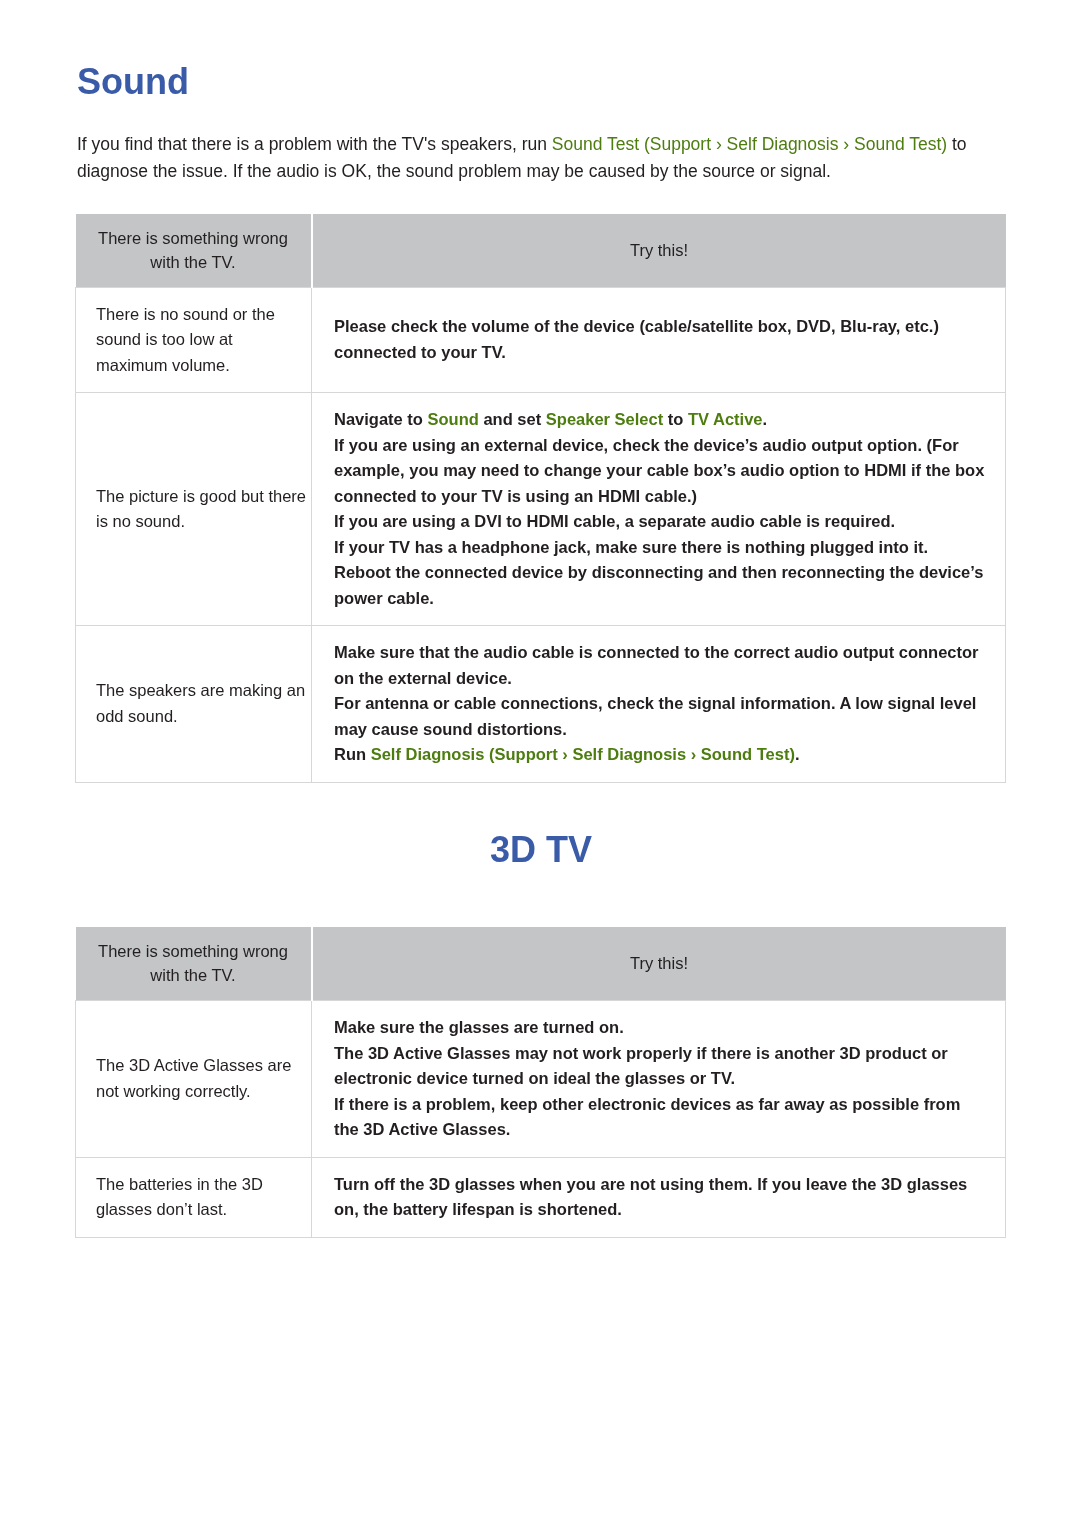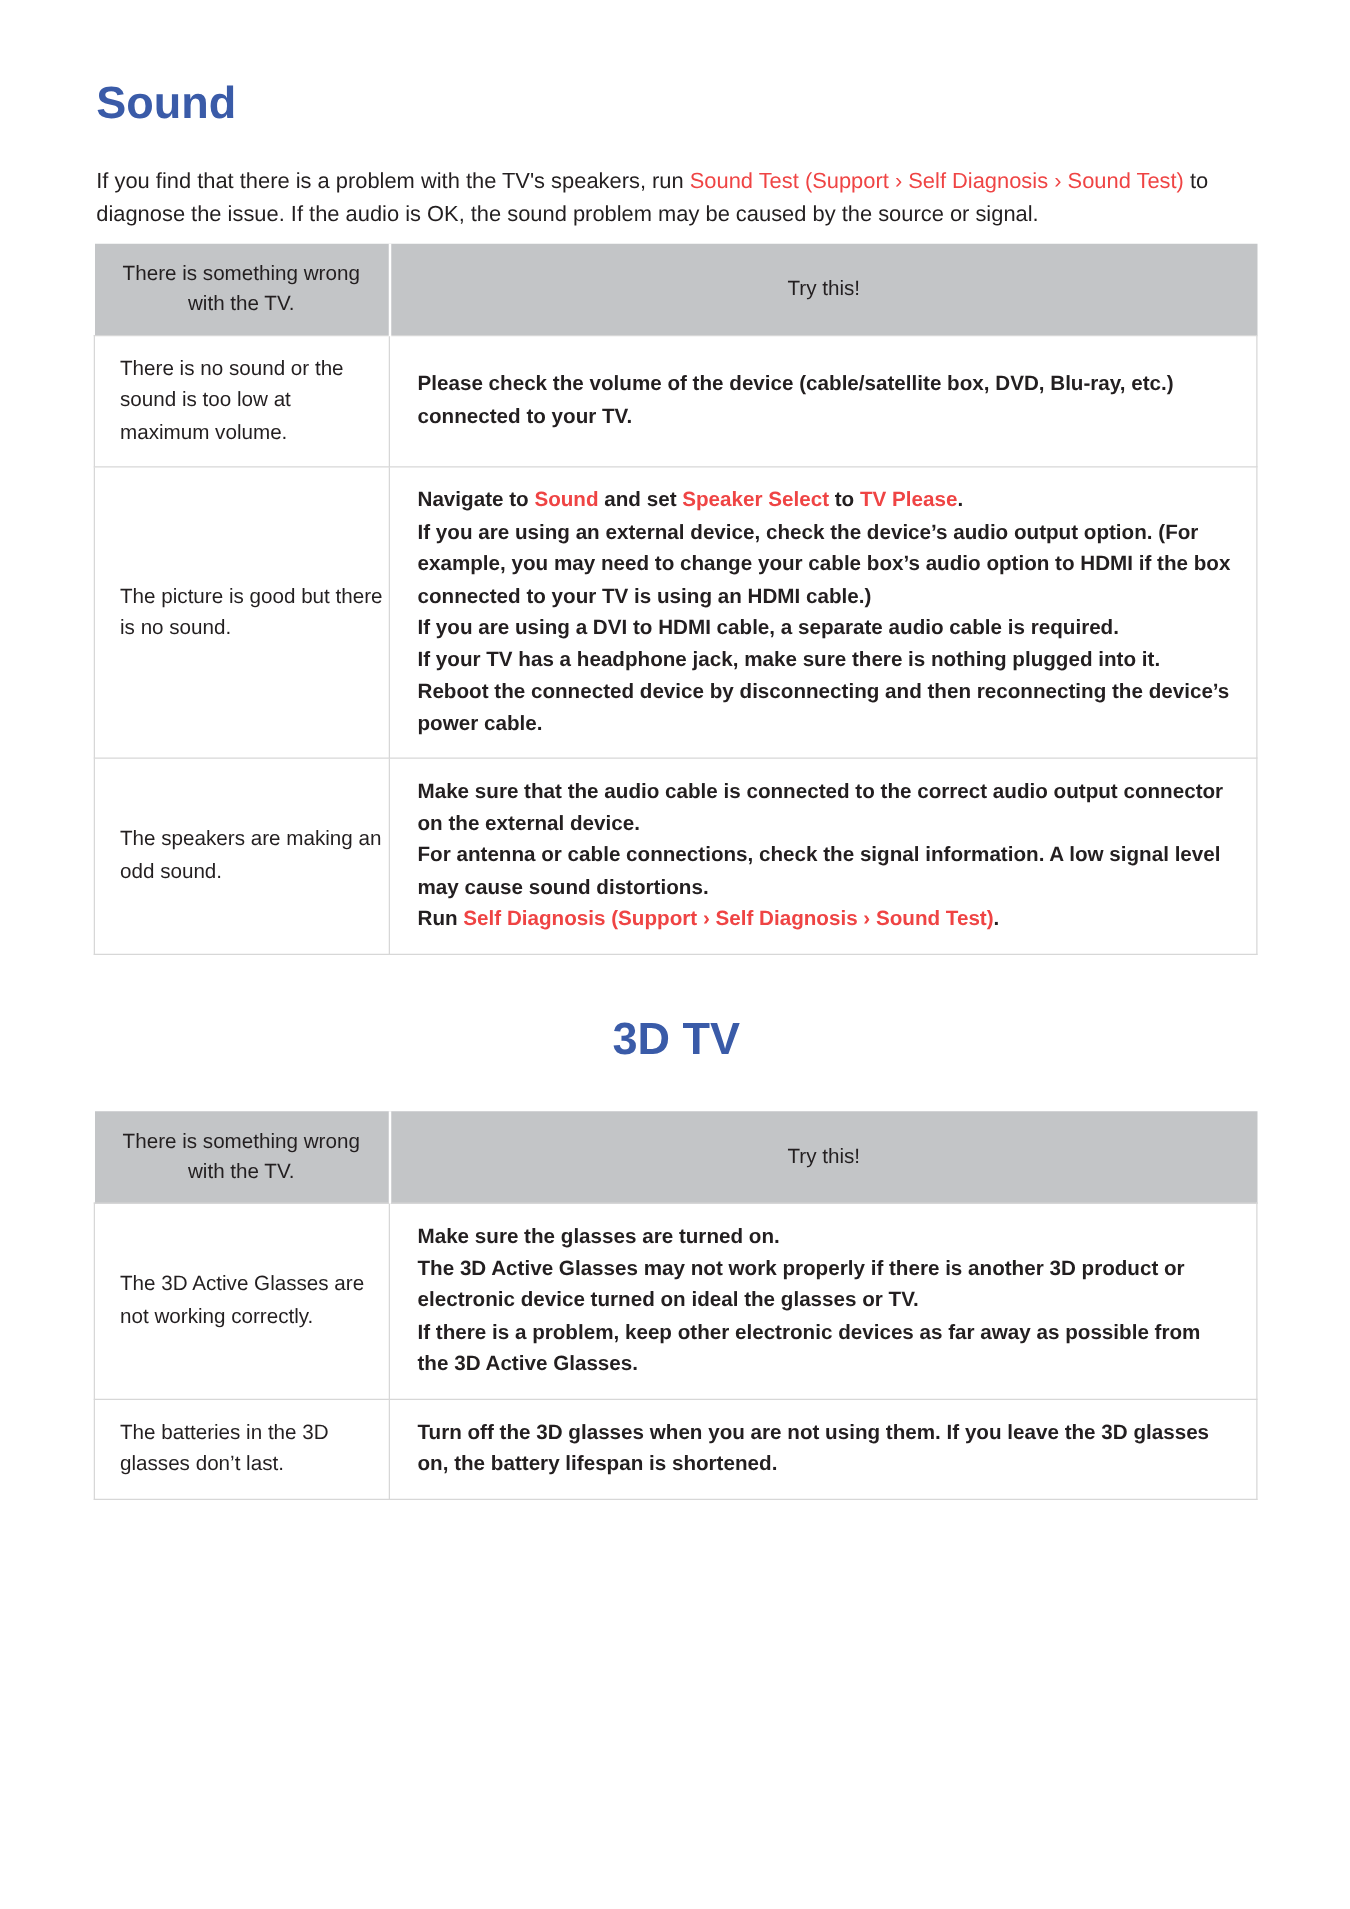--- a/index.html
+++ b/index.html
@@ -33,26 +33,26 @@
     margin-top: 0;
     text-align: center;
   }
   .intro {
     font-size: 17.5px;
     line-height: 27.5px;
     color: #231f20;
     margin: 29px 0 0 2px;
     max-width: 940px;
   }
-  .lnk { color: #ef4444; }
+  .lnk { color: #4d7c0f; }
 
   table.tbl {
     border-collapse: collapse;
     width: 930px;
-    margin-top: 9px;
+    margin-top: 28px;
     table-layout: fixed;
   }
   table.tbl col.c1 { width: 236px; }
   table.tbl col.c2 { width: 694px; }
 
   table.tbl th {
     background: #c3c5c7;
     color: #231f20;
     font-size: 16.5px;
     font-weight: normal;
@@ -107,21 +107,21 @@
           <tbody>
             <tr>
               <td class="c-left">There is no sound or the sound is too low at maximum volume.</td>
               <td class="c-right">
                 <div><span>Please check the volume of the device (cable/satellite box, DVD, Blu-ray, etc.) connected to your TV.</span></div>
               </td>
             </tr>
             <tr>
               <td class="c-left">The picture is good but there is no sound.</td>
               <td class="c-right">
-                <div><span>Navigate to </span><span class="lnk">Sound</span><span> and set </span><span class="lnk">Speaker Select</span><span> to </span><span class="lnk">TV Please</span><span>.</span></div>
+                <div><span>Navigate to </span><span class="lnk">Sound</span><span> and set </span><span class="lnk">Speaker Select</span><span> to </span><span class="lnk">TV Active</span><span>.</span></div>
                 <div><span>If you are using an external device, check the device’s audio output option. (For example, you may need to change your cable box’s audio option to HDMI if the box connected to your TV is using an HDMI cable.)</span></div>
                 <div><span>If you are using a DVI to HDMI cable, a separate audio cable is required.</span></div>
                 <div><span>If your TV has a headphone jack, make sure there is nothing plugged into it.</span></div>
                 <div><span>Reboot the connected device by disconnecting and then reconnecting the device’s power cable.</span></div>
               </td>
             </tr>
             <tr>
               <td class="c-left">The speakers are making an odd sound.</td>
               <td class="c-right">
                 <div><span>Make sure that the audio cable is connected to the correct audio output connector on the external device.</span></div>

